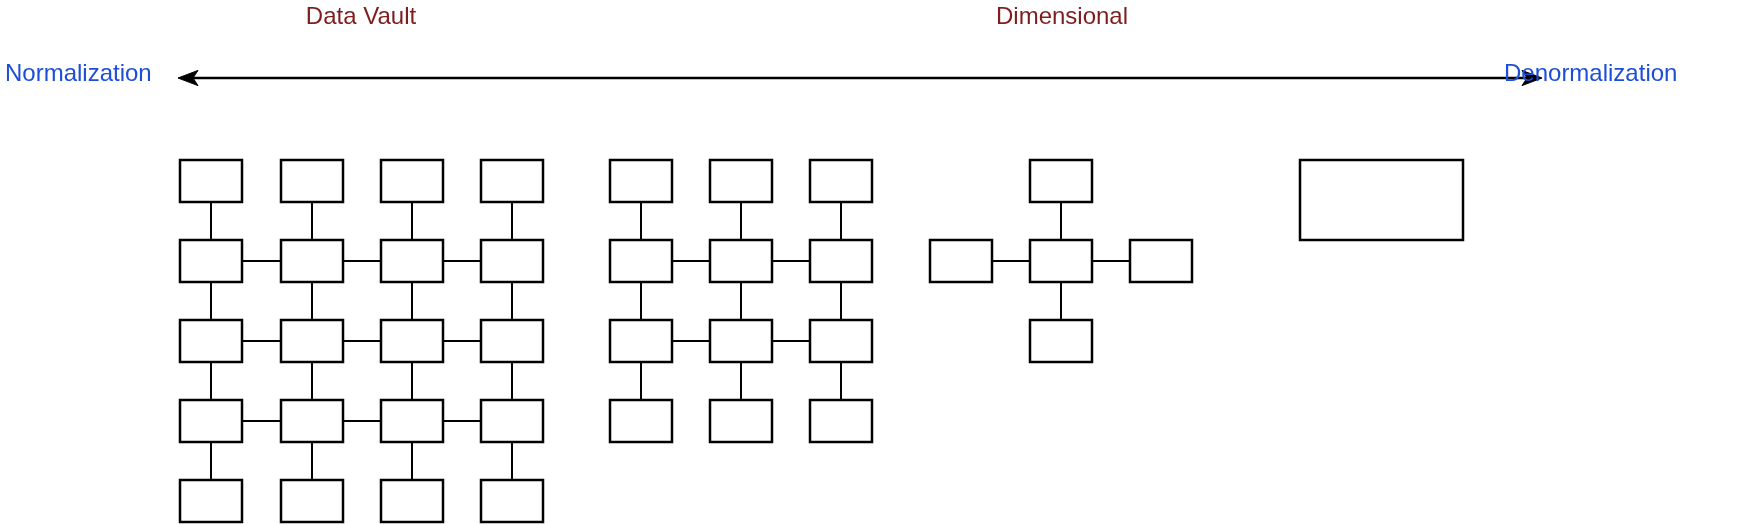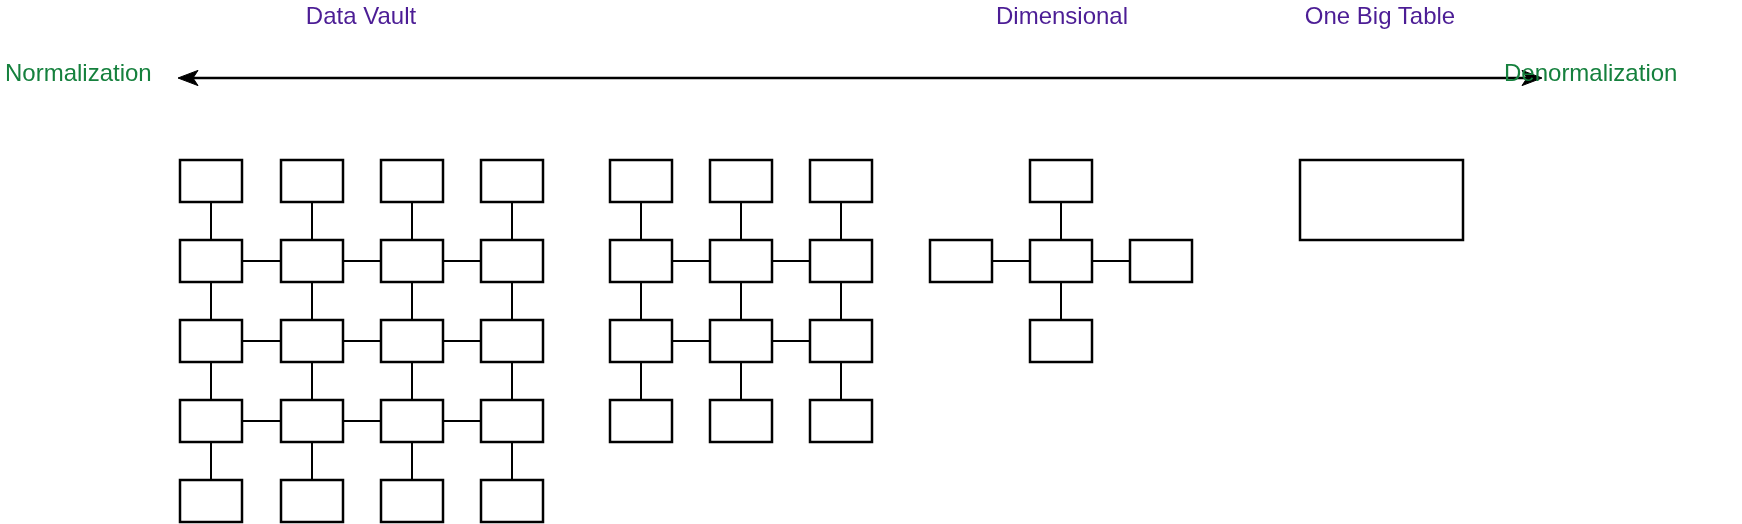--- a/index.html
+++ b/index.html
@@ -12,32 +12,32 @@
     color: #000000;
     overflow: hidden;
   }
   .stage svg { position: absolute; left: 0; top: 0; }
   .end-label {
     position: absolute;
     top: 59px;
     font-size: 24px;
     line-height: 27px;
     white-space: nowrap;
-    color: #15803d;
+    color: #1d4ed8;
   }
   .end-label.left  { left: 5px; }
   .end-label.right { left: 1504px; }
   .model-label {
     position: absolute;
     top: 2px;
     width: 260px;
     text-align: center;
     font-size: 24px;
     line-height: 27px;
-    color: #4c1d95;
+    color: #7f1d1d;
   }
   .model-label .line { white-space: nowrap; }
 </style>
 </head>
 <body>
 
 <div class="stage">
 
   <svg id="diagram-svg" width="1742" height="524" viewBox="0 0 1742 524">
     <g>
@@ -142,16 +142,15 @@
 
   <div class="model-label" style="left:231px">
     <div class="line">Data Vault</div>
   </div>
   <div class="model-label" style="left:610px">
   </div>
   <div class="model-label" style="left:932px">
     <div class="line">Dimensional</div>
   </div>
   <div class="model-label" style="left:1250px">
-    <div class="line">One Big Table</div>
   </div>
 
 </div>
 
 </body></html>

